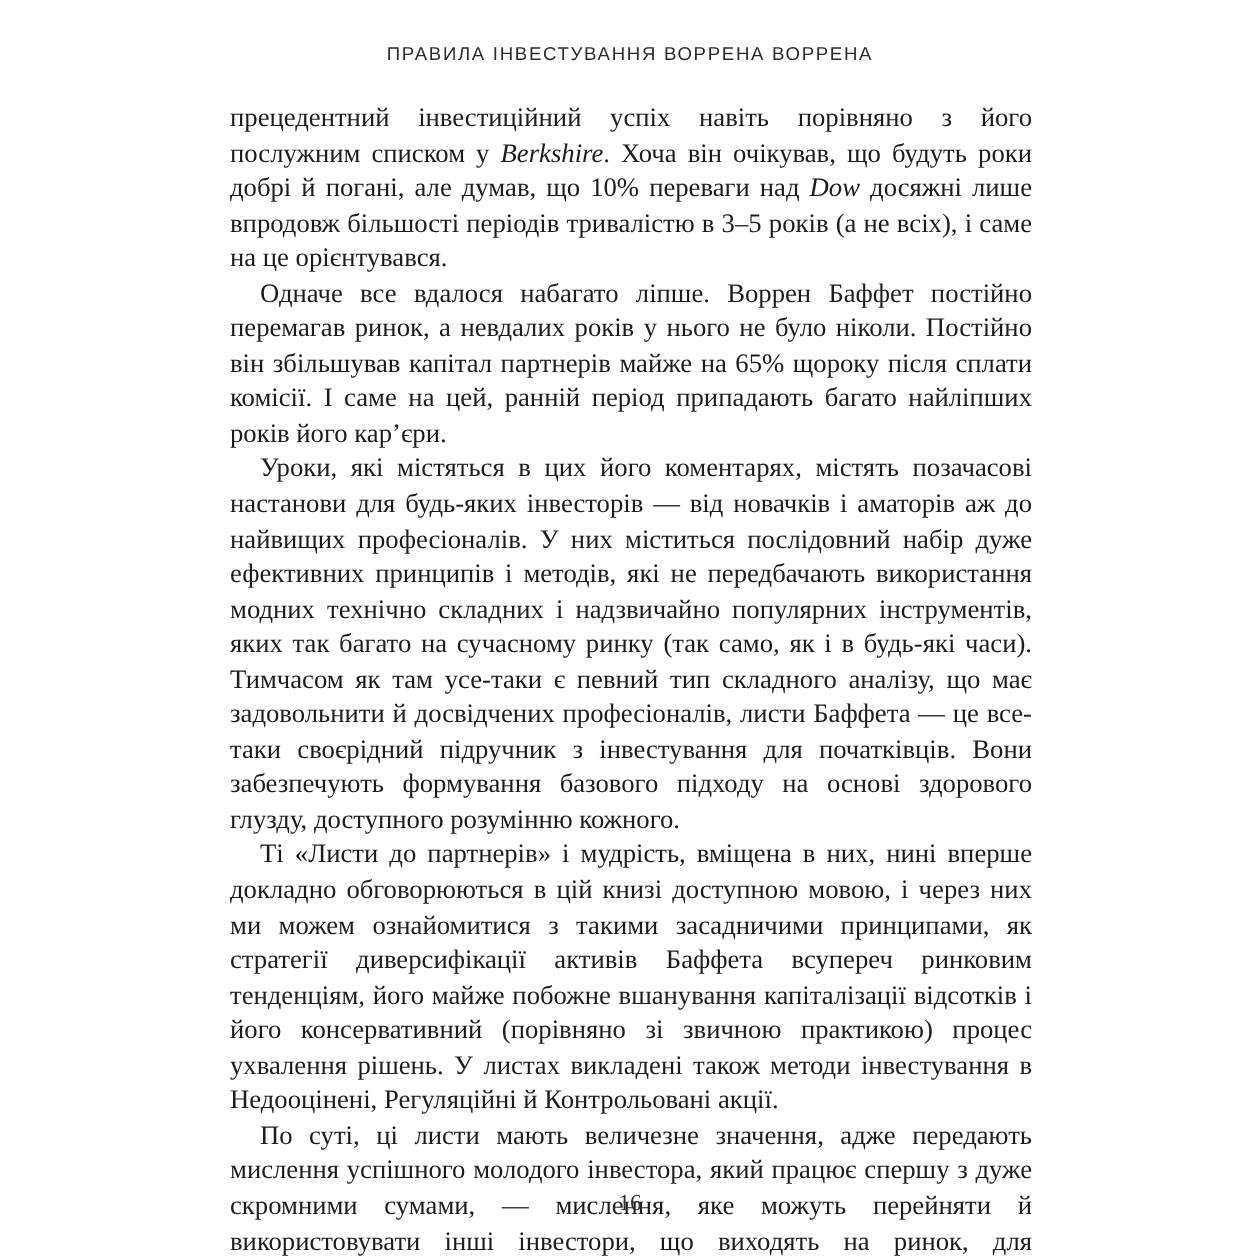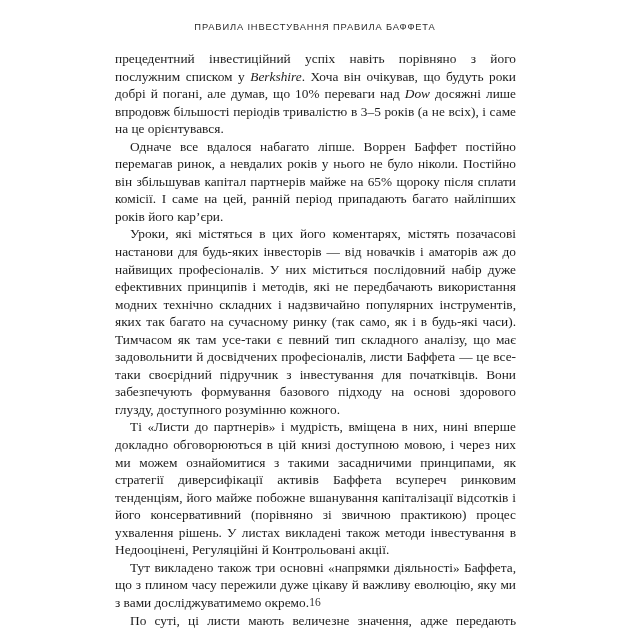--- a/index.html
+++ b/index.html
@@ -62,26 +62,25 @@
     font-size: 11.5px;
     color: #333333;
     font-variant-numeric: oldstyle-nums;
   }
 </style>
 </head>
 <body>
 
 <div class="page">
 
-  <div class="running-head">ПРАВИЛА ІНВЕСТУВАННЯ ПРАВИЛА БАФФЕТА</div>
+  <div class="running-head">ПРАВИЛА ІНВЕСТУВАННЯ ВОРРЕНА ВОРРЕНА</div>
 
   <div class="text-block">
       <p class="first">прецедентний інвестиційний успіх навіть порівняно з його послужним списком у <em>Berkshire</em>. Хоча він очікував, що будуть роки добрі й погані, але думав, що 10% переваги над <em>Dow</em> досяжні лише впродовж більшості періодів тривалістю в 3–5 років (а не всіх), і саме на це орієнтувався.</p>
       <p>Одначе все вдалося набагато ліпше. Воррен Баффет постійно перемагав ринок, а невдалих років у нього не було ніколи. Постійно він збільшував капітал партнерів майже на 65% щороку після сплати комісії. І саме на цей, ранній період припадають багато найліпших років його карʼєри.</p>
       <p>Уроки, які містяться в цих його коментарях, містять позачасові настанови для будь-яких інвесторів — від новачків і аматорів аж до найвищих професіоналів. У них міститься послідовний набір дуже ефективних принципів і методів, які не передбачають використання модних технічно складних і надзвичайно популярних інструментів, яких так багато на сучасному ринку (так само, як і в будь-які часи). Тимчасом як там усе-таки є певний тип складного аналізу, що має задовольнити й досвідчених професіоналів, листи Баффета — це все-таки своєрідний підручник з інвестування для початківців. Вони забезпечують формування базового підходу на основі здорового глузду, доступного розумінню кожного.</p>
       <p>Ті «Листи до партнерів» і мудрість, вміщена в них, нині вперше докладно обговорюються в цій книзі доступною мовою, і через них ми можем ознайомитися з такими засадничими принципами, як стратегії диверсифікації активів Баффета всупереч ринковим тенденціям, його майже побожне вшанування капіталізації відсотків і його консервативний (порівняно зі звичною практикою) процес ухвалення рішень. У листах викладені також методи інвестування в Недооцінені, Регуляційні й Контрольовані акції.</p>
-      <p>Тут викладено також три основні «напрямки діяльності» Баффета, що з плином часу пережили дуже цікаву й важливу еволюцію, яку ми з вами досліджуватимемо окремо.</p>
       <p>По суті, ці листи мають величезне значення, адже передають мислення успішного молодого інвестора, який працює спершу з дуже скромними сумами, — мислення, яке можуть перейняти й використовувати інші інвестори, що виходять на ринок, для досягнення довготривалого успіху. Ці тексти є вагомим аргументом на користь перспективної стратегії,</p>
     </div>
 
   <div class="folio">16</div>
 
 </div>
 
 </body></html>

